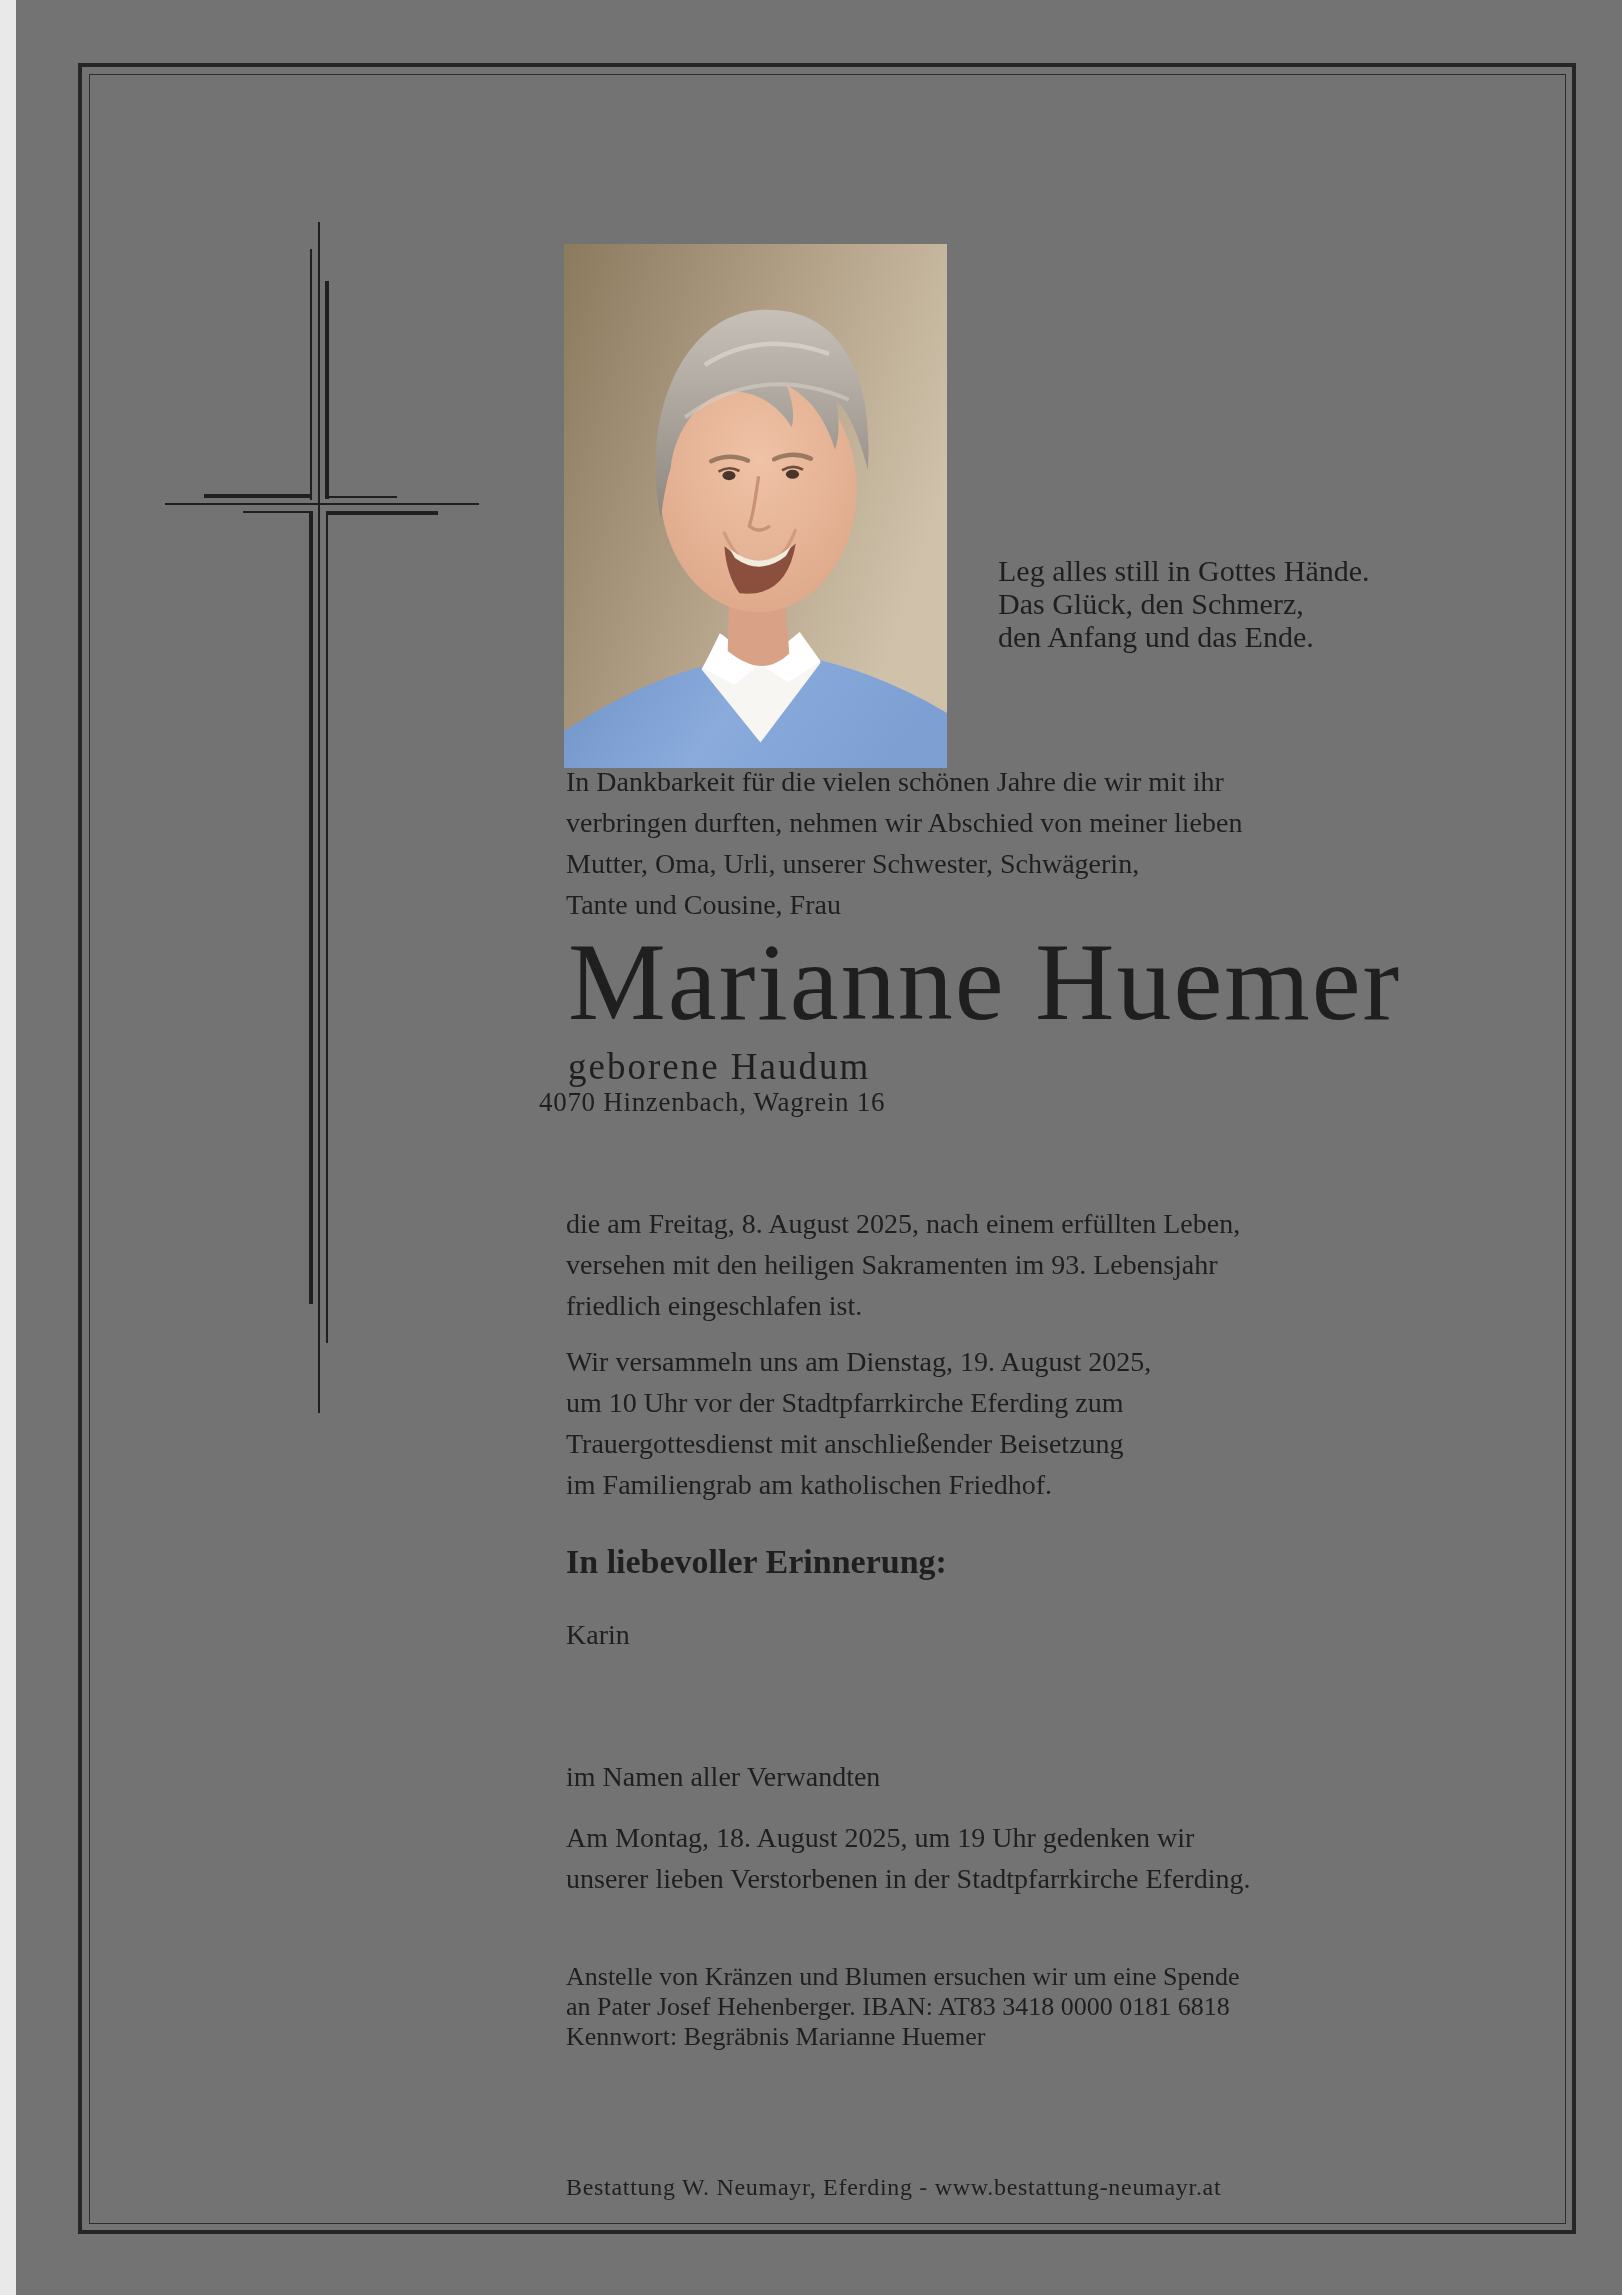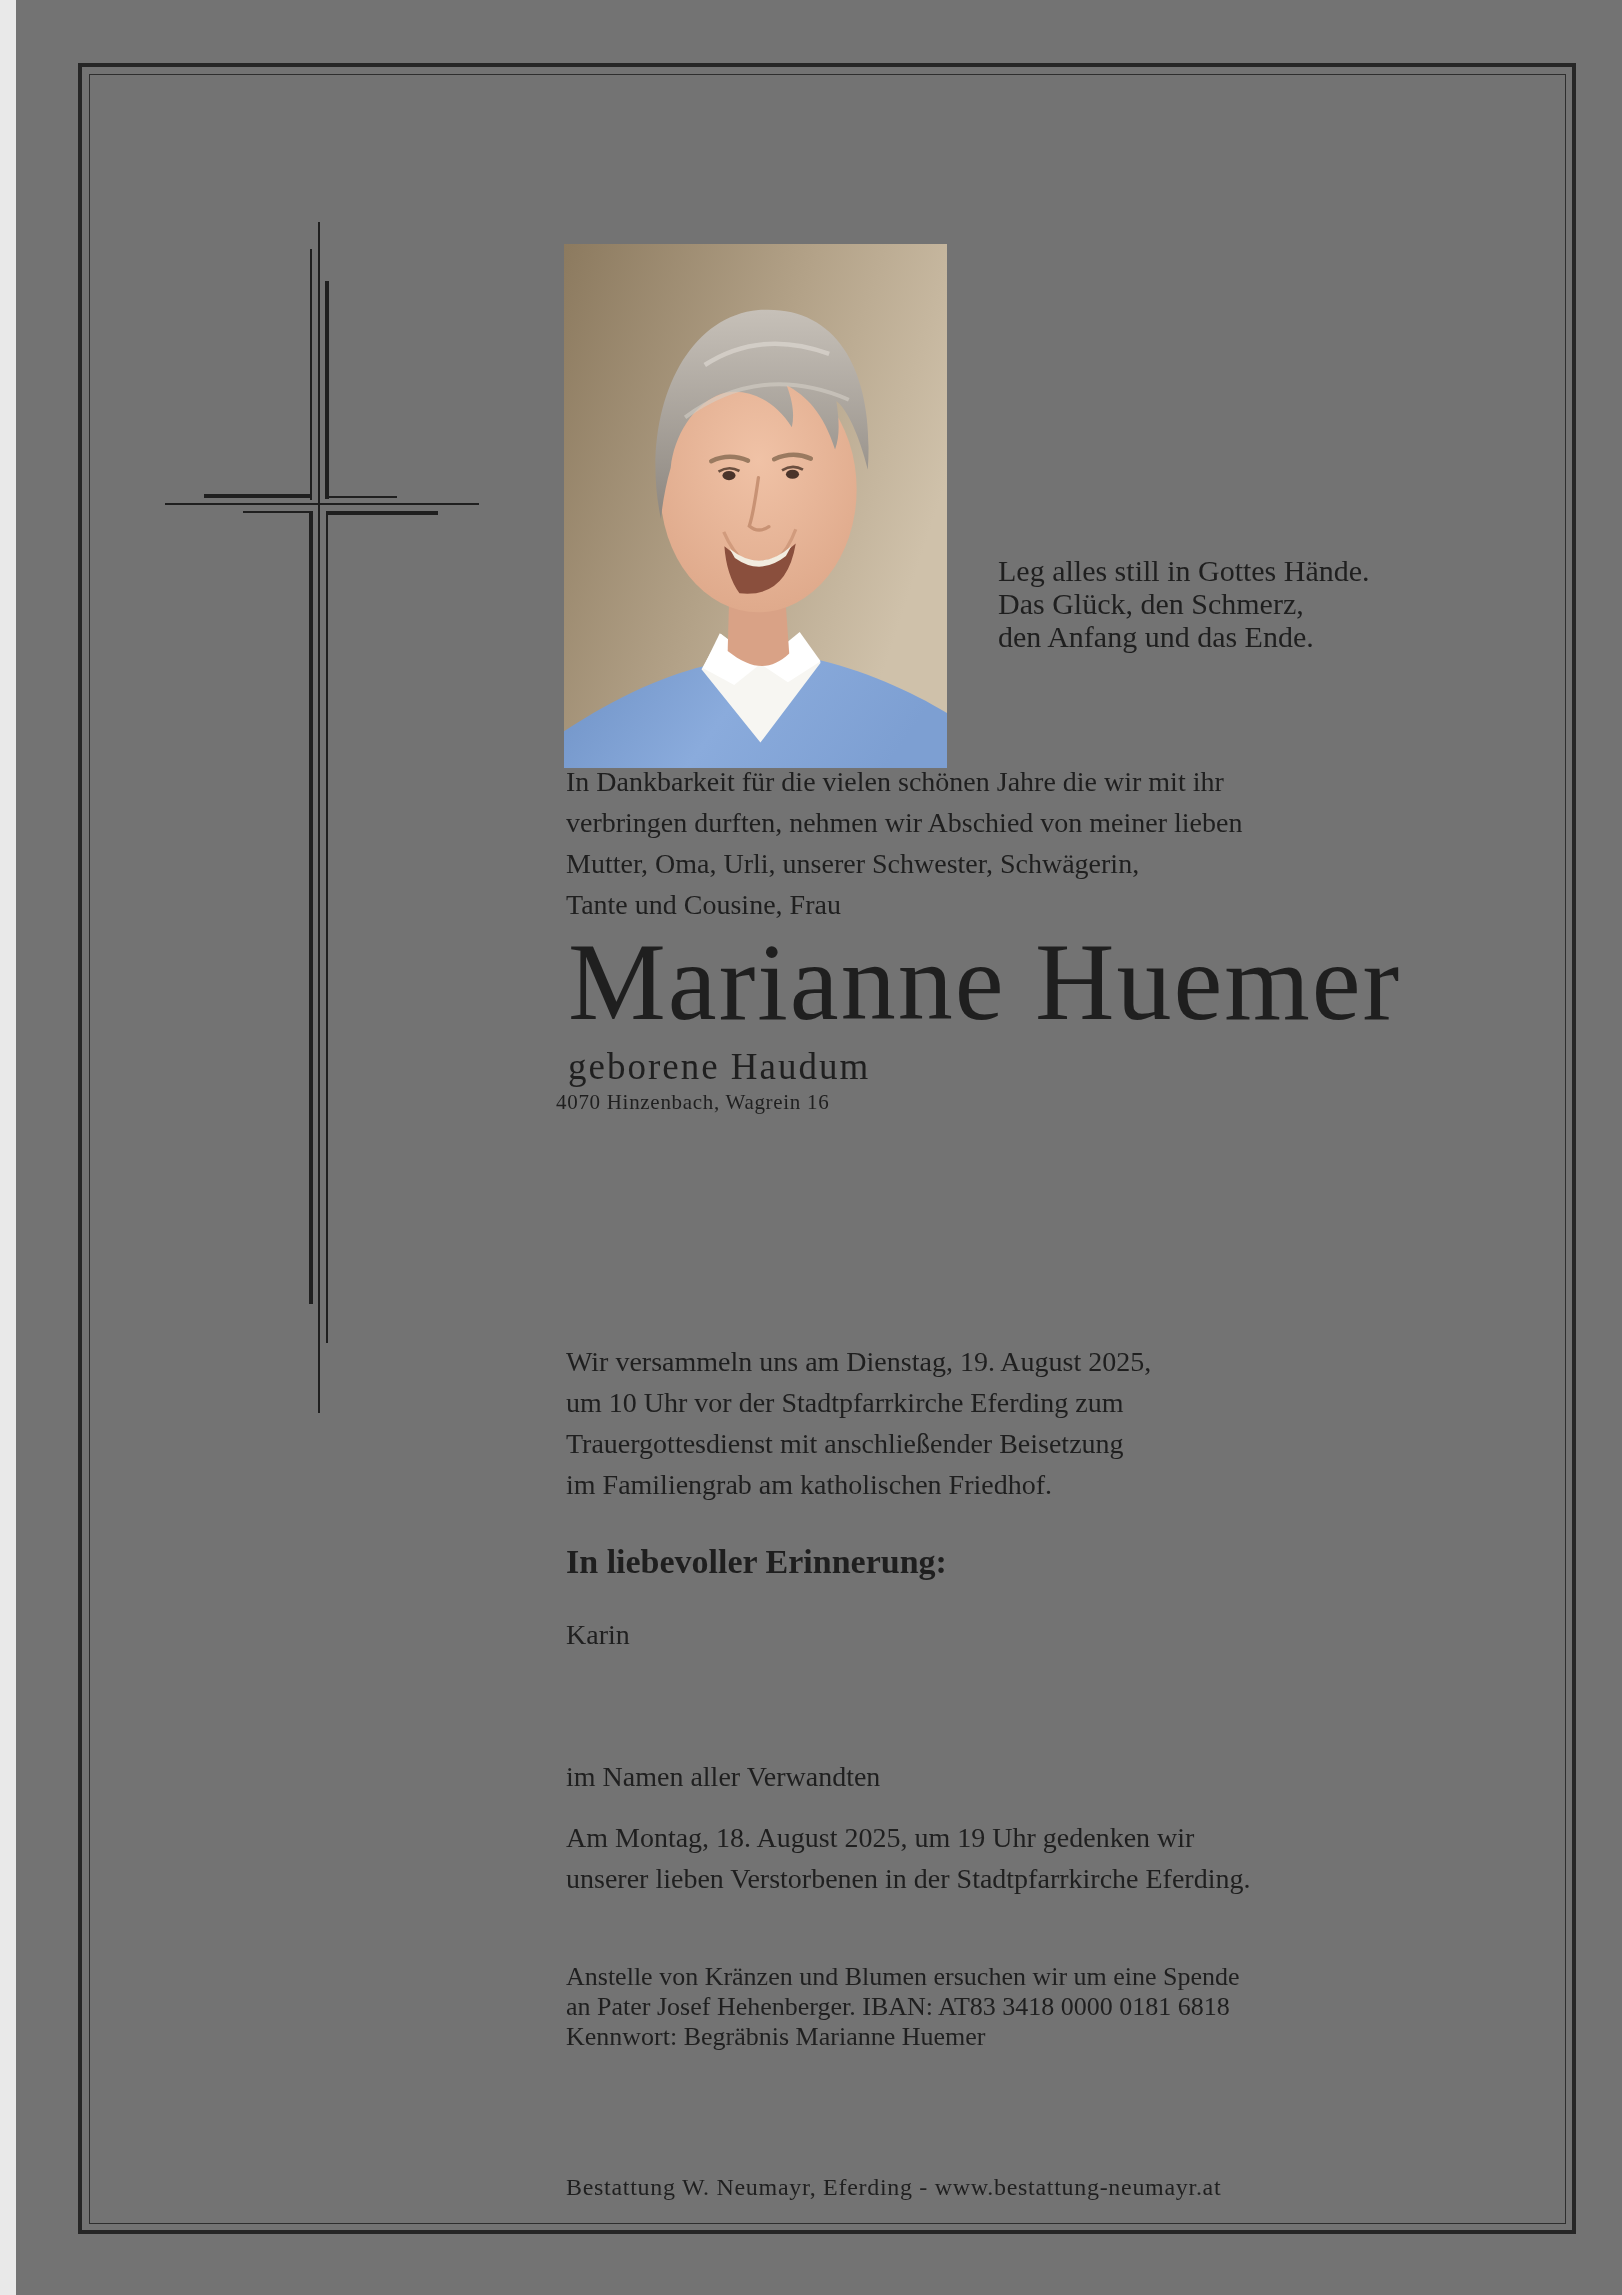--- a/index.html
+++ b/index.html
@@ -28,21 +28,21 @@
   .photo{position:absolute;left:548px;top:244px;width:383px;height:524px;overflow:hidden;}
   .photo svg{display:block;width:100%;height:100%;}
   
   .txt{position:absolute;white-space:pre-line;}
   .quote{left:982px;top:554px;font-size:30px;line-height:33px;}
   .body{font-size:28px;line-height:41px;}
   .intro{left:550px;top:761px;}
   .name{position:absolute;left:552px;top:927px;margin:0;font-size:110px;line-height:1;
         font-weight:normal;letter-spacing:2px;white-space:nowrap;}
   .maiden{left:552px;top:1046px;font-size:37px;line-height:42px;letter-spacing:2px;}
-  .address{left:540px;top:1087px;font-size:21px;line-height:31px;letter-spacing:0.7px;}
+  .address{left:523px;top:1087px;font-size:27px;line-height:31px;letter-spacing:0.7px;}
   .death{left:550px;top:1203px;}
   .funeral{left:550px;top:1341px;}
   .heading{left:550px;top:1541px;font-size:34px;line-height:41px;font-weight:bold;}
   .m1{left:550px;top:1614px;}
   .m2{left:550px;top:1684px;}
   .m3{left:550px;top:1756px;}
   .memorial{left:550px;top:1817px;}
   .small{font-size:26px;line-height:30px;}
   .donation{left:550px;top:1962px;}
   .condolence{left:550px;top:2078px;}
@@ -121,20 +121,23 @@
 
   <div class="txt body intro">In Dankbarkeit für die vielen schönen Jahre die wir mit ihr
 verbringen durften, nehmen wir Abschied von meiner lieben
 Mutter, Oma, Urli, unserer Schwester, Schwägerin,
 Tante und Cousine, Frau</div>
 
   <h1 class="name">Marianne Huemer</h1>
   <div class="txt maiden">geborene Haudum</div>
   <div class="txt address">4070 Hinzenbach, Wagrein 16</div>
 
+  <div class="txt body death">die am Freitag, 8. August 2025, nach einem erfüllten Leben,
+versehen mit den heiligen Sakramenten im 93. Lebensjahr
+friedlich eingeschlafen ist.</div>
   <div class="txt body funeral">Wir versammeln uns am Dienstag, 19. August 2025,
 um 10 Uhr vor der Stadtpfarrkirche Eferding zum
 Trauergottesdienst mit anschließender Beisetzung
 im Familiengrab am katholischen Friedhof.</div>
 
   <div class="txt heading">In liebevoller Erinnerung:</div>
   <div class="txt body m1">Karin</div>
   <div class="txt body m3">im Namen aller Verwandten</div>
 
   <div class="txt body memorial">Am Montag, 18. August 2025, um 19 Uhr gedenken wir

